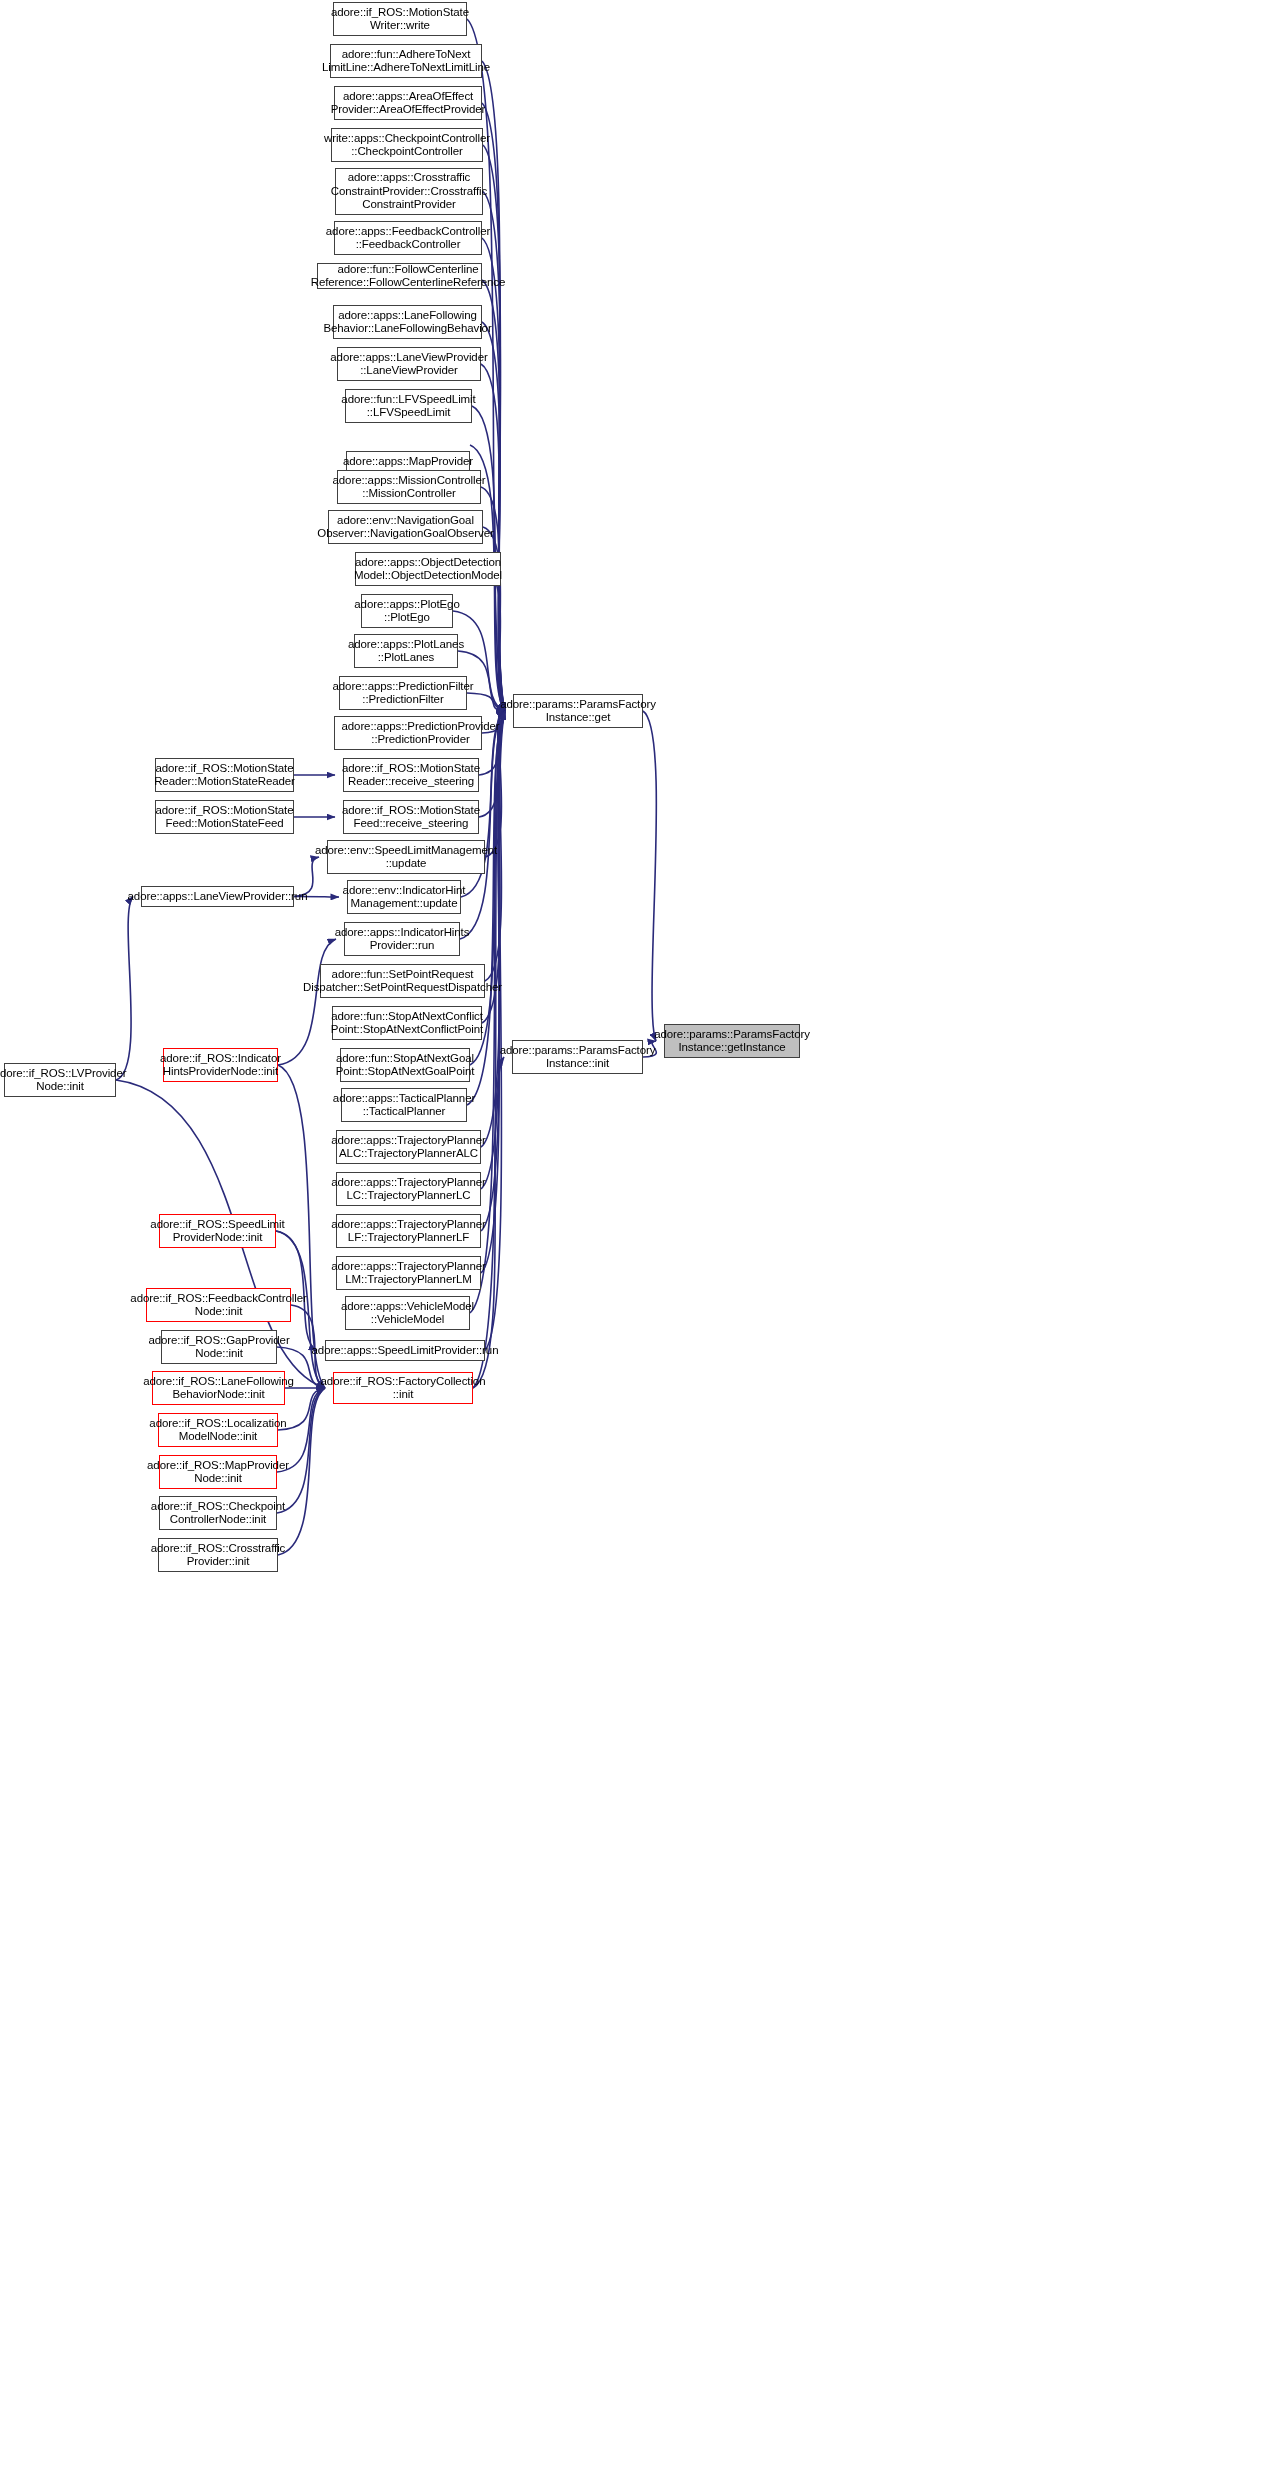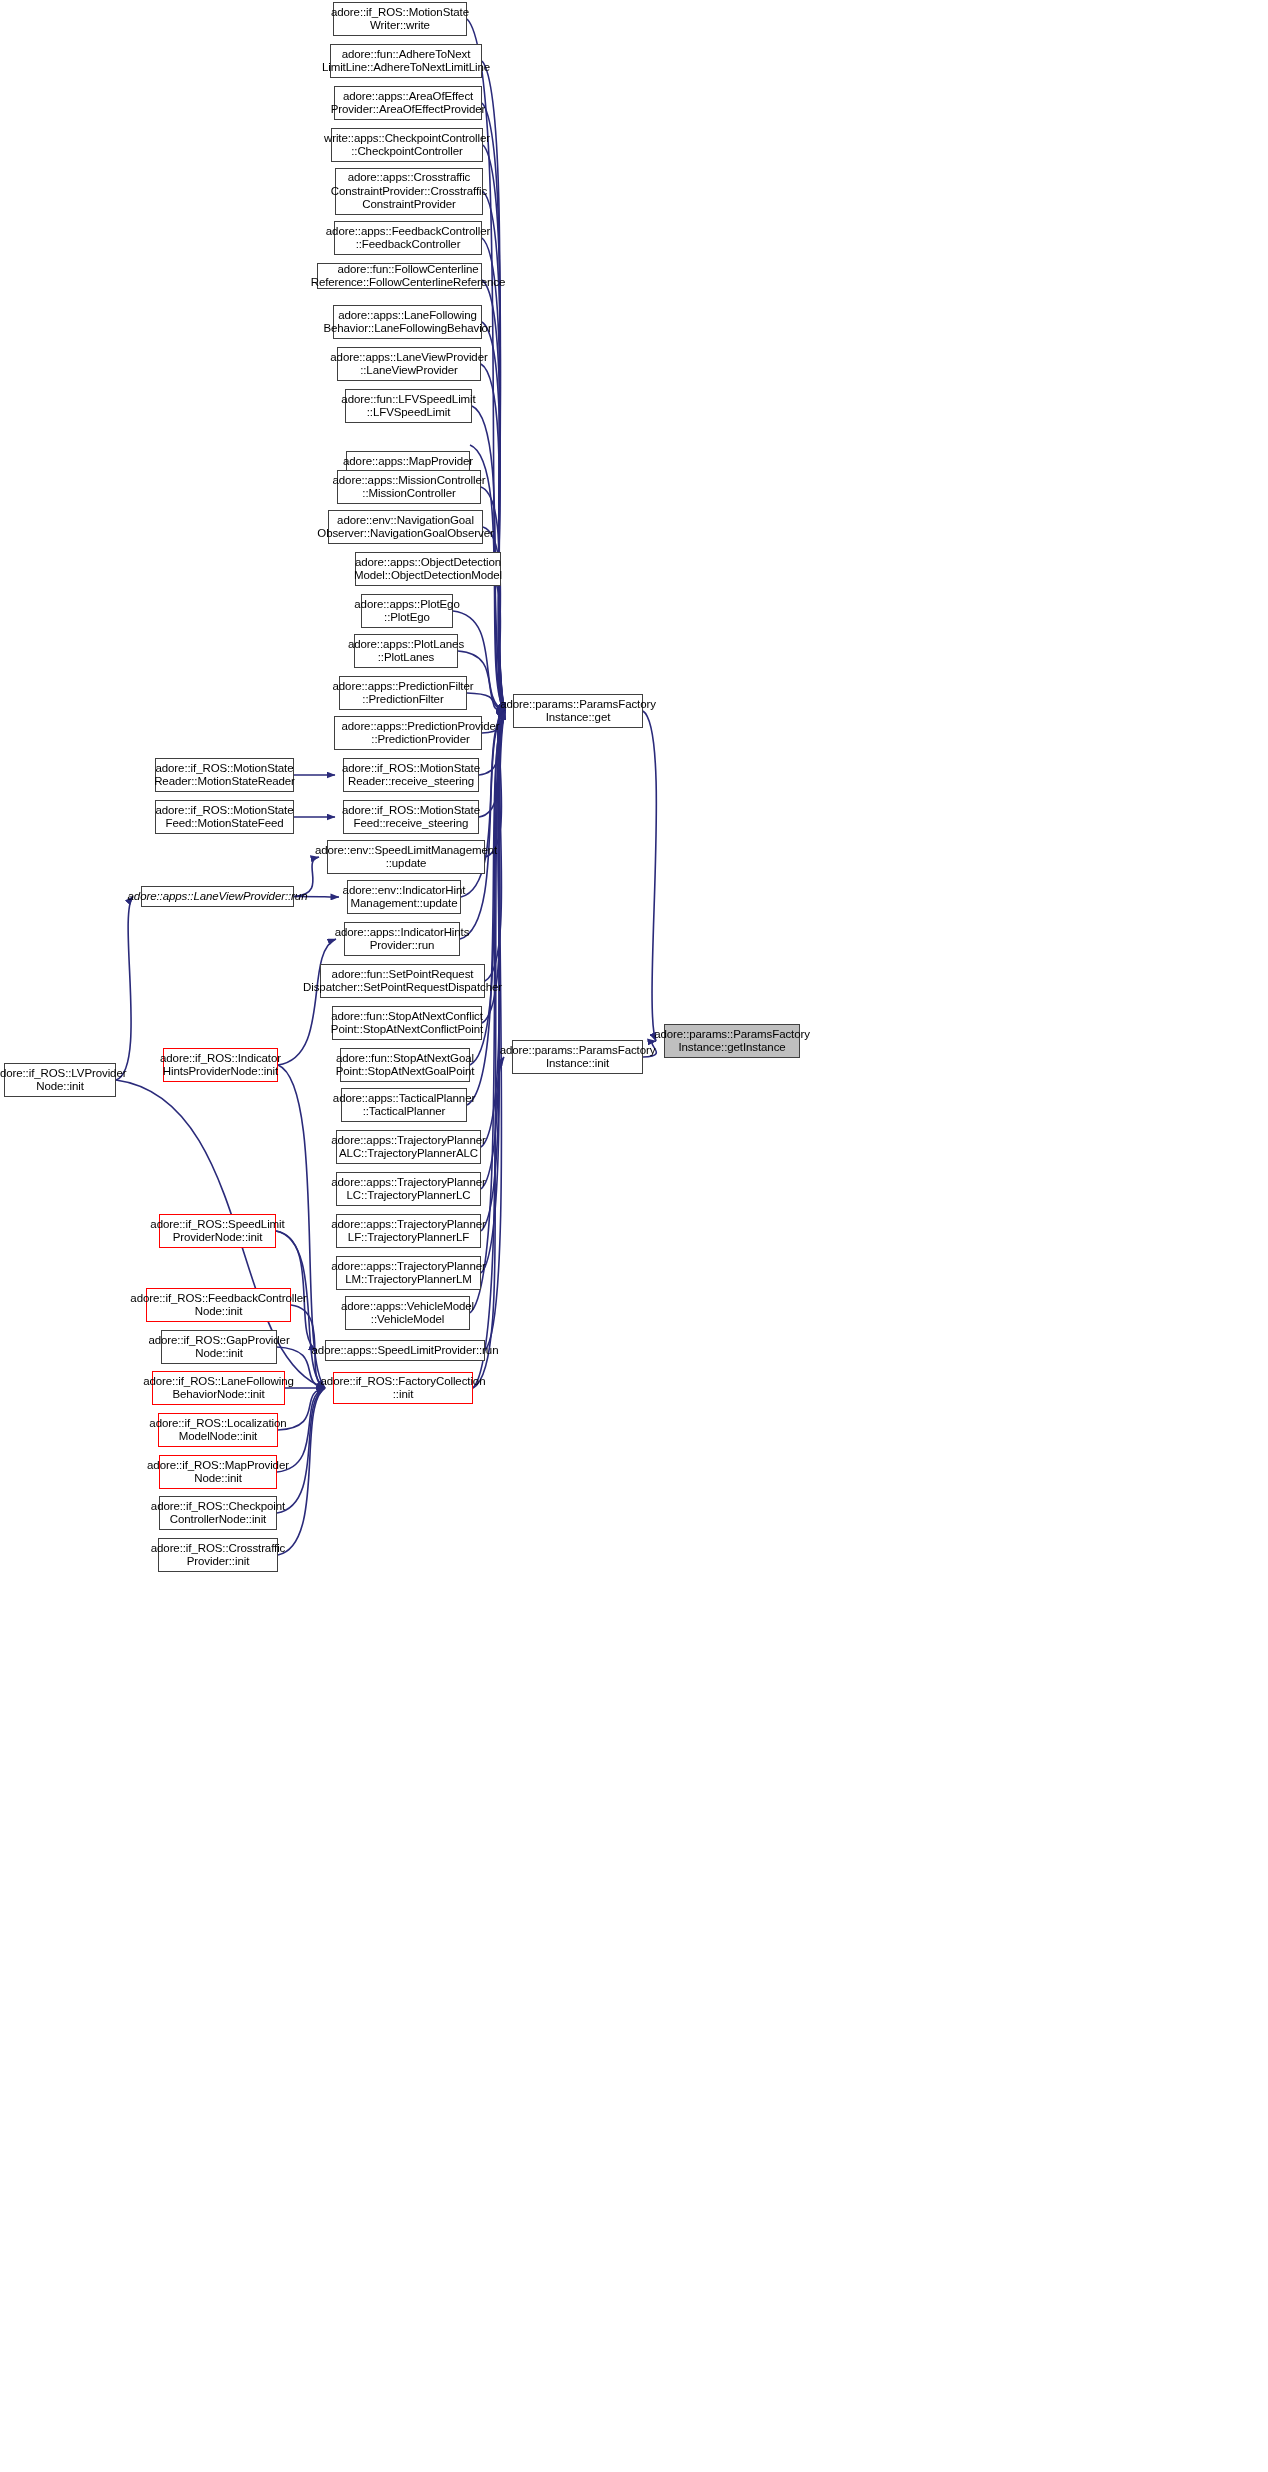--- a/index.html
+++ b/index.html
@@ -186,21 +186,21 @@
       <div class="node" style="left: 513px; top: 694px; width: 130px; height: 34px;">adore::params::ParamsFactory
 Instance::get</div>
       <div class="node" style="left: 512px; top: 1040px; width: 131px; height: 34px;">adore::params::ParamsFactory
 Instance::init</div>
       <div class="node filled" style="left: 664px; top: 1024px; width: 136px; height: 34px;">adore::params::ParamsFactory
 Instance::getInstance</div>
       <div class="node" style="left: 155px; top: 758px; width: 139px; height: 34px;">adore::if_ROS::MotionState
 Reader::MotionStateReader</div>
       <div class="node" style="left: 155px; top: 800px; width: 139px; height: 34px;">adore::if_ROS::MotionState
 Feed::MotionStateFeed</div>
-      <div class="node" style="left: 141px; top: 886px; width: 153px; height: 21px; font-style: italic;">adore::apps::LaneViewProvider::run</div>
+      <div class="node" style="left: 141px; top: 886px; width: 153px; height: 21px;">adore::apps::LaneViewProvider::run</div>
       <div class="node red" style="left: 163px; top: 1048px; width: 115px; height: 34px;">adore::if_ROS::Indicator
 HintsProviderNode::init</div>
       <div class="node" style="left: 4px; top: 1063px; width: 112px; height: 34px;">adore::if_ROS::LVProvider
 Node::init</div>
       <div class="node red" style="left: 159px; top: 1214px; width: 117px; height: 34px;">adore::if_ROS::SpeedLimit
 ProviderNode::init</div>
       <div class="node red" style="left: 146px; top: 1288px; width: 145px; height: 34px;">adore::if_ROS::FeedbackController
 Node::init</div>
       <div class="node" style="left: 161px; top: 1330px; width: 116px; height: 34px;">adore::if_ROS::GapProvider
 Node::init</div>

